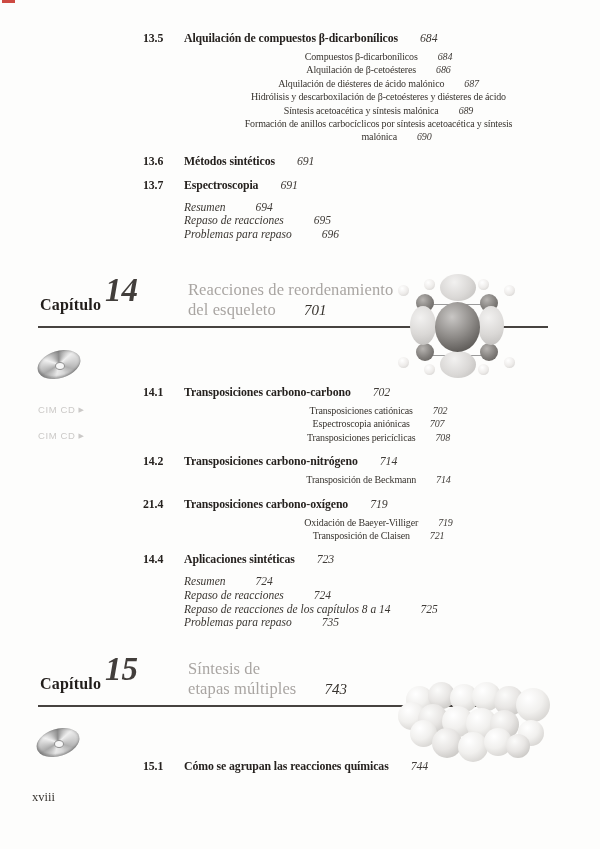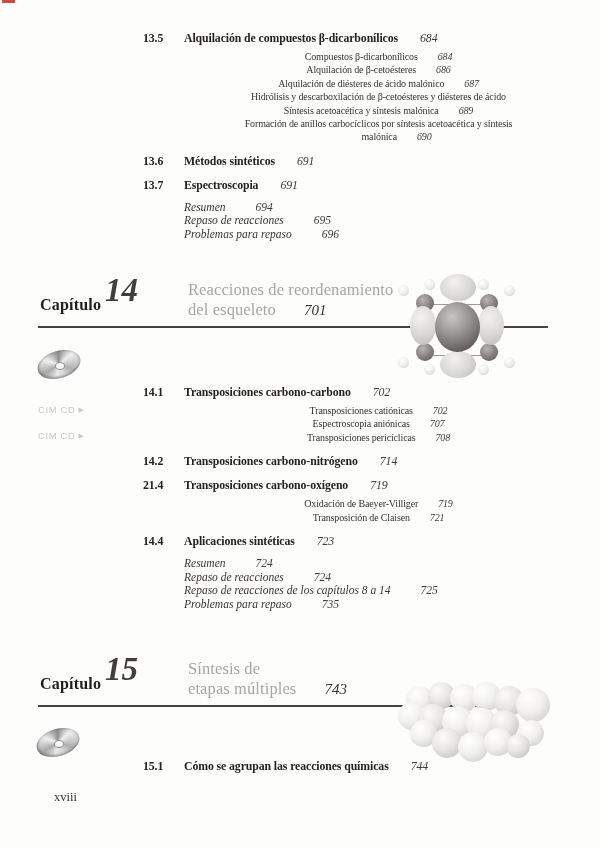--- a/index.html
+++ b/index.html
@@ -55,21 +55,21 @@
   #spheres-art{left:398px;top:680px;width:158px;height:86px;}
   .sph{position:absolute;border-radius:50%;}
   .bond-frame{position:absolute;left:29px;top:27px;width:62px;height:50px;border:1px solid #9a9a9a;}
   .lobe{background:radial-gradient(circle at 40% 30%, #f2f1f0, #dad8d6 55%, #c3c1bf 90%);}
   .carbon{background:radial-gradient(circle at 38% 32%, #b7b4b1, #807d7a 55%, #5d5a57 95%);}
   .hyd{background:radial-gradient(circle at 38% 32%, #ffffff, #edebe9 55%, #cecccA 95%);}
   .core{background:radial-gradient(circle at 38% 30%, #c9c7c5, #8f8c89 45%, #615e5b 78%, #504d4a);}
   .wsph{background:radial-gradient(circle at 36% 30%, #ffffff, #f1f0ee 45%, #d7d5d2 80%, #c3c1bf);}
   .wsph.dim{background:radial-gradient(circle at 36% 30%, #fbfbfa, #e8e6e4 45%, #cac8c5 80%, #b5b3b1);}
 
-  .folio{position:absolute;left:54px;top:790px;font-size:12.5px;color:#38342f;}
+  .folio{position:absolute;left:32px;top:790px;font-size:12.5px;color:#38342f;}
 </style>
 </head>
 <body>
 
 <div class="page">
 
   <div class="red-mark" style="background: rgb(205, 74, 66);"></div>
 
   <div class="toc" id="toc13">
       <div class="sec-row"><span class="sec-num">13.5</span><span class="sec-title">Alquilación de compuestos β-dicarbonílicos</span><span class="pg">684</span></div>
@@ -130,20 +130,21 @@
   <div class="cim" id="cim2">
     <span>CIM CD</span><span class="arrow">▶</span>
   </div>
 
   <div class="toc" id="toc14">
       <div class="sec-row"><span class="sec-num">14.1</span><span class="sec-title">Transposiciones carbono-carbono</span><span class="pg">702</span></div>
       <div class="sub-line"><span class="sub-text">Transposiciones catiónicas</span><span class="pg sub-pg">702</span></div>
       <div class="sub-line"><span class="sub-text">Espectroscopia aniónicas</span><span class="pg sub-pg">707</span></div>
       <div class="sub-line"><span class="sub-text">Transposiciones pericíclicas</span><span class="pg sub-pg">708</span></div>
       <div class="sec-row"><span class="sec-num">14.2</span><span class="sec-title">Transposiciones carbono-nitrógeno</span><span class="pg">714</span></div>
+      <div class="sub-line"><span class="sub-text">Transposición de Beckmann</span><span class="pg sub-pg">714</span></div>
       <div class="sec-row"><span class="sec-num">21.4</span><span class="sec-title">Transposiciones carbono-oxígeno</span><span class="pg">719</span></div>
       <div class="sub-line"><span class="sub-text">Oxidación de Baeyer-Villiger</span><span class="pg sub-pg">719</span></div>
       <div class="sub-line"><span class="sub-text">Transposición de Claisen</span><span class="pg sub-pg">721</span></div>
       <div class="sec-row"><span class="sec-num">14.4</span><span class="sec-title">Aplicaciones sintéticas</span><span class="pg">723</span></div>
       <div class="end-group">
         <div class="end-line"><span class="end-text">Resumen</span><span class="pg end-pg">724</span></div>
         <div class="end-line"><span class="end-text">Repaso de reacciones</span><span class="pg end-pg">724</span></div>
         <div class="end-line"><span class="end-text">Repaso de reacciones de los capítulos 8 a 14</span><span class="pg end-pg">725</span></div>
         <div class="end-line"><span class="end-text">Problemas para repaso</span><span class="pg end-pg">735</span></div>
       </div>

